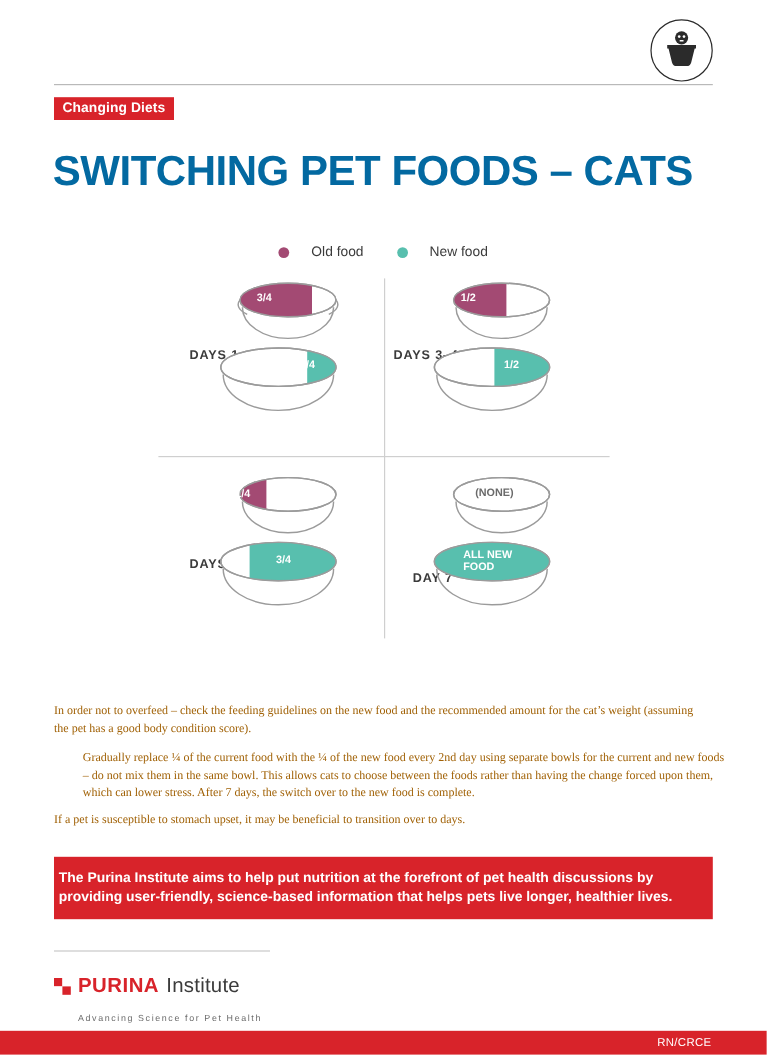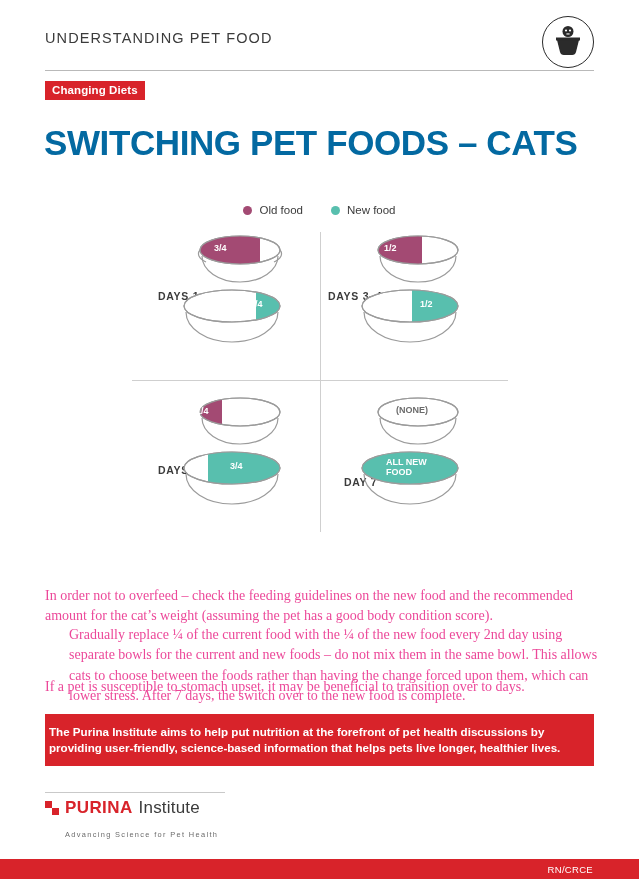--- a/index.html
+++ b/index.html
@@ -99,21 +99,21 @@
     width: 639px;
     display: flex;
     justify-content: center;
     gap: 28px;
     font-size: 11.5px;
     color: #3b3b3b;
   }
   .legend-item {
     display: flex;
     align-items: center;
-    gap: 7px;
+    gap: 18px;
   }
   .legend-dot {
     width: 9px;
     height: 9px;
     border-radius: 50%;
     display: inline-block;
   }
 
   
   .diagram {
@@ -202,23 +202,23 @@
     font-size: 11.6px;
     font-weight: bold;
     color: #c0392b;
     line-height: 1.35;
   }
   .para {
     position: absolute;
     left: 45px;
     width: 538px;
     font-family: "Liberation Serif", serif;
-    font-size: 14px;
+    font-size: 10px;
     line-height: 1.45;
-    color: #ec4899;
+    color: #a16207;
   }
   .p1 { top: 586px; }
   .p2 { top: 625px; margin-left: 24px; }
   .p3 { top: 677px; }
 
   
   .callout {
     position: absolute;
     left: 45px;
     top: 714px;
@@ -238,20 +238,21 @@
     position: absolute;
     left: 45px;
     top: 798px;
     width: 300px;
     height: 34px;
   }
   .purina-block {
     display: flex;
     align-items: center;
     gap: 6px;
+    margin-top: 14px;
   }
   .purina-checker {
     width: 14px;
     height: 14px;
     display: grid;
     grid-template-columns: 1fr 1fr;
     grid-template-rows: 1fr 1fr;
   }
   .purina-checker i { display: block; }
   .purina-word {
@@ -297,21 +298,20 @@
     color: #ffffff;
     letter-spacing: 0.3px;
   }
 </style>
 </head>
 <body>
 
 <div class="page">
 
   <div class="header">
-    <div class="header-title">UNDERSTANDING PET FOOD</div>
     <div class="header-logo">
       <svg class="bowl-mark" viewBox="0 0 34 34">
         <path d="M6 15 h22 l-3 12 a4 4 0 0 1 -4 3 h-8 a4 4 0 0 1 -4 -3 Z" fill="#2b2b2b"></path>
         <path d="M5 12.5 h24 v3 h-24 Z" fill="#2b2b2b"></path>
         <circle cx="17" cy="6.5" r="5.5" fill="#2b2b2b"></circle>
         <circle cx="15" cy="5.5" r="1.1" fill="#ffffff"></circle>
         <circle cx="19" cy="5.5" r="1.1" fill="#ffffff"></circle>
         <path d="M15.4 8.4 h3.2 v1.1 h-3.2 Z" fill="#ffffff"></path>
       </svg>
     </div>

